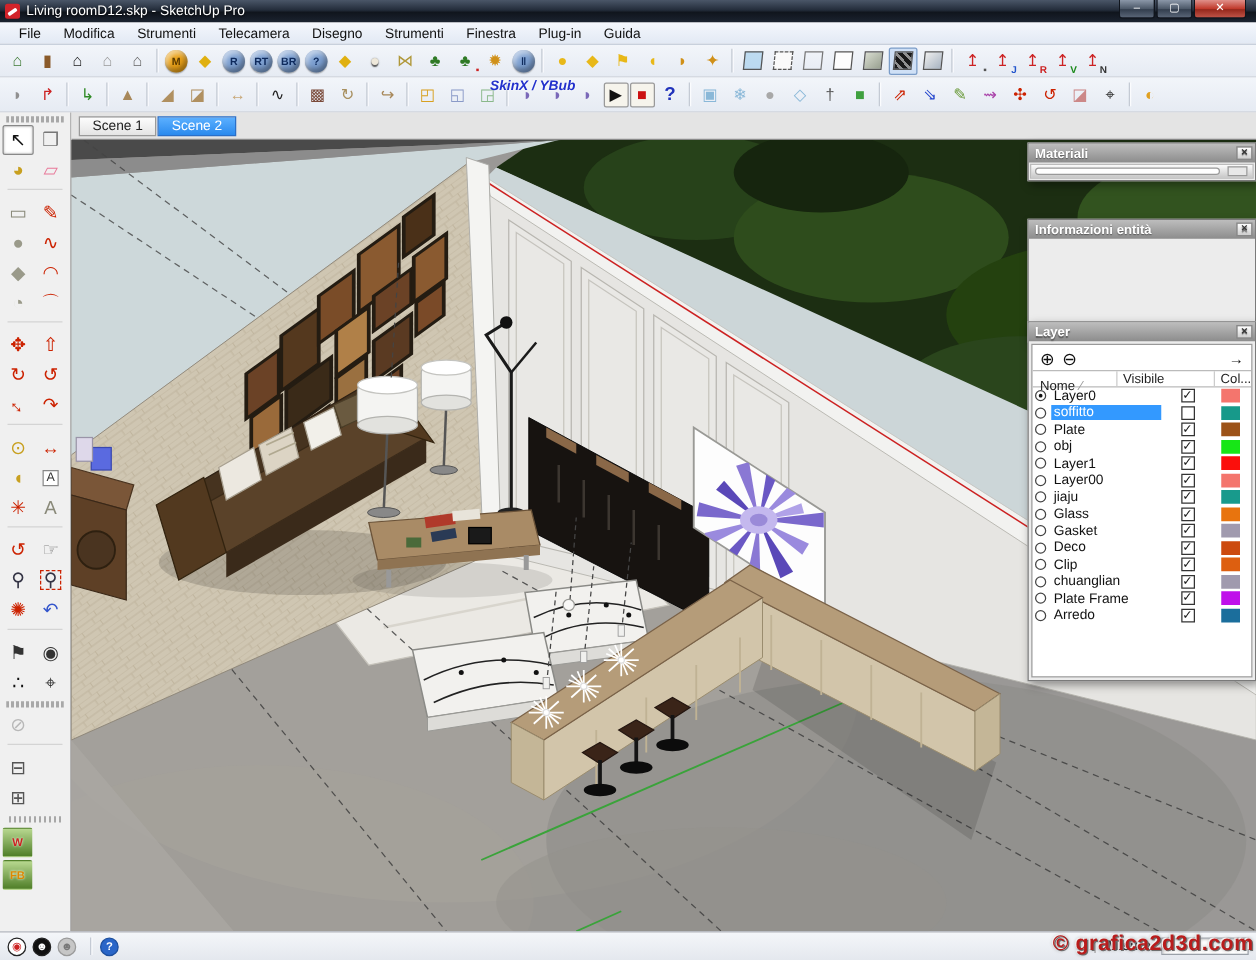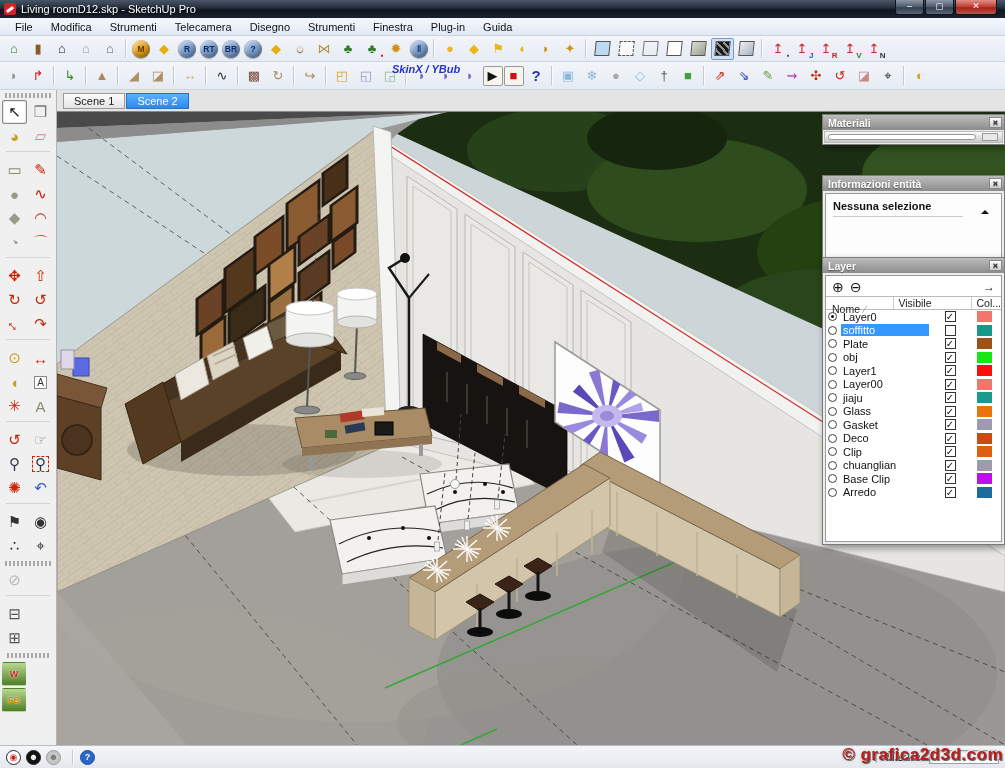--- a/index.html
+++ b/index.html
@@ -900,24 +900,20 @@
     <span class="bar"></span>
       <span class="knob"></span>
   </div>
 </div>
 
 <div class="panel" id="panel-entity">
   <div class="panel-title">
     <span>Informazioni entità</span>
     <span class="panel-close">✕</span>
   </div>
-  <div class="ent-body">
-    <span class="ent-msg">Nessuna selezione</span>
-    <span class="ent-toggle"><span class="scr"></span><span class="tri"></span></span>
-  </div>
 </div>
 
 <div class="panel" id="panel-layers">
   <div class="panel-title">
     <span>Layer</span>
     <span class="panel-close">✕</span>
   </div>
   <div class="lyr-body">
     <div class="lyr-toolbar">
       <span class="lyr-btn">⊕</span>
@@ -1046,21 +1042,21 @@
           <span class="lname">chuanglian</span>
           <span class="cbwrap">
             <span class="cb"></span>
           </span>
           <span class="swwrap">
             <span class="sw" style="background: rgb(160, 154, 174);"></span>
           </span>
         </div>
         <div class="layer-row">
           <span class="radio"></span>
-          <span class="lname">Base Clip</span>
+          <span class="lname">Plate Frame</span>
           <span class="cbwrap">
             <span class="cb"></span>
           </span>
           <span class="swwrap">
             <span class="sw" style="background: rgb(191, 16, 234);"></span>
           </span>
         </div>
         <div class="layer-row">
           <span class="radio"></span>
           <span class="lname">Arredo</span>

